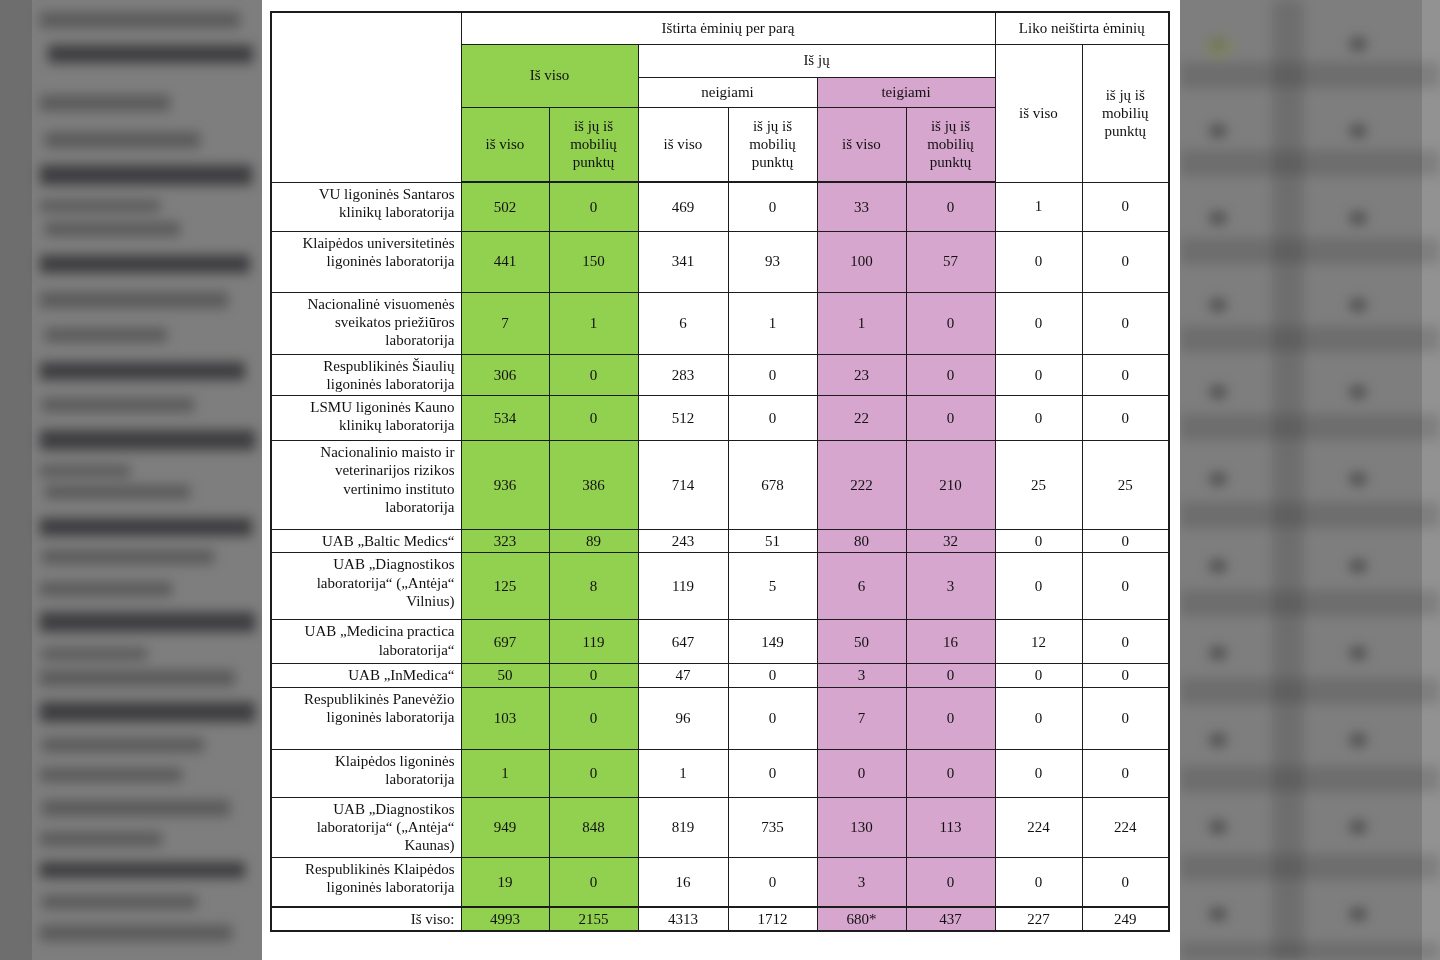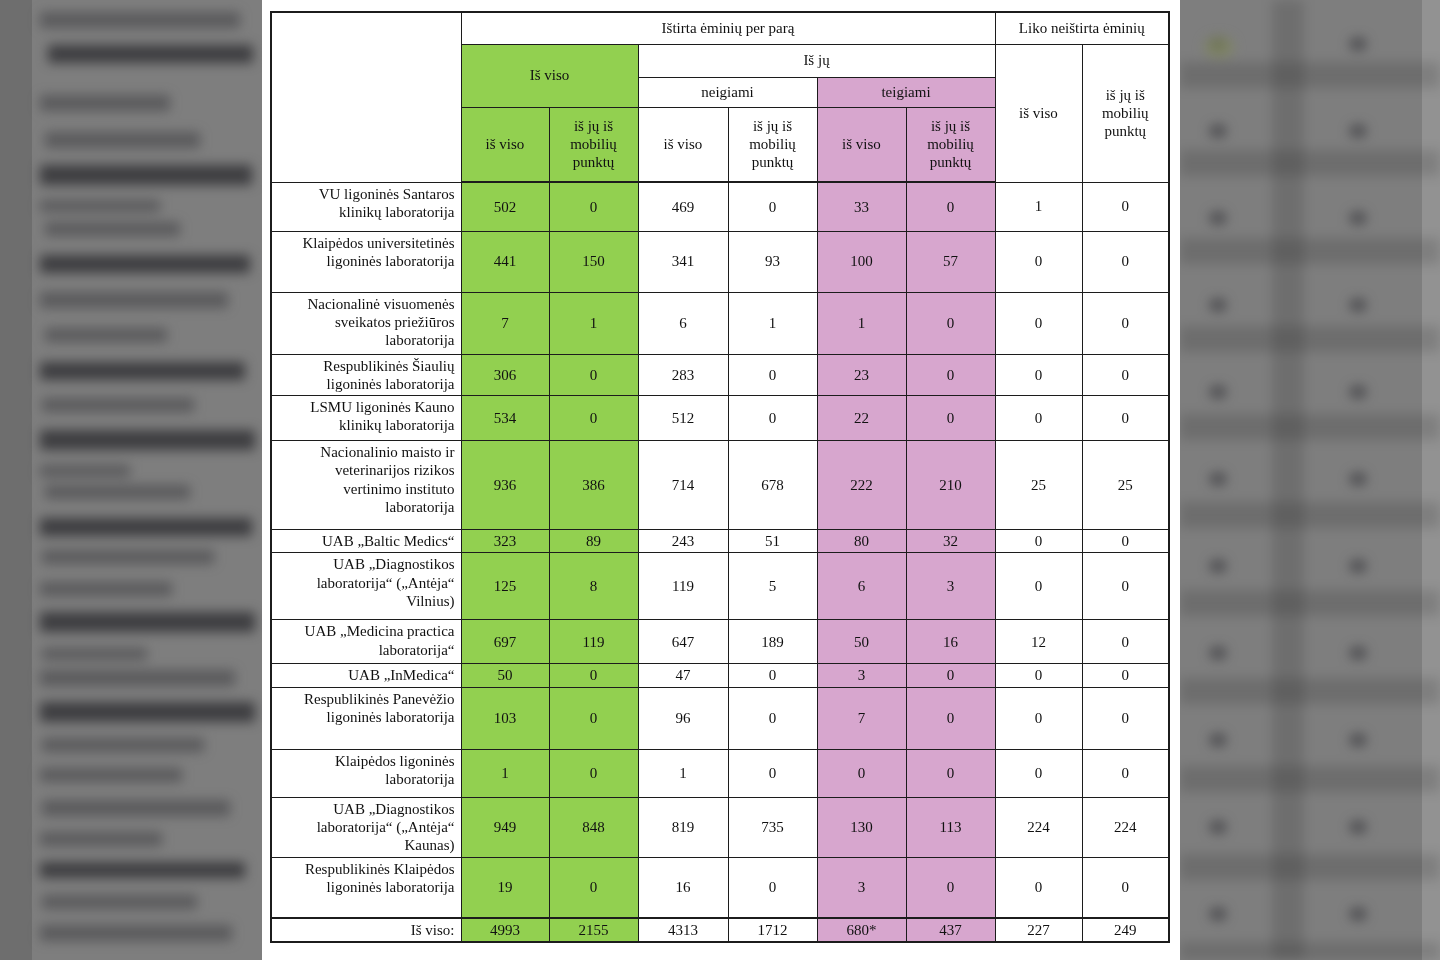--- a/index.html
+++ b/index.html
@@ -230,21 +230,21 @@
         <td class="p">6</td>
         <td class="p">3</td>
         <td>0</td>
         <td>0</td>
       </tr>
       <tr style="height:44px">
         <td class="lab-name">UAB „Medicina practica laboratorija“</td>
         <td class="g">697</td>
         <td class="g">119</td>
         <td>647</td>
-        <td>189</td>
+        <td>149</td>
         <td class="p">50</td>
         <td class="p">16</td>
         <td>12</td>
         <td>0</td>
       </tr>
       <tr style="height:21px">
         <td class="lab-name">UAB „InMedica“</td>
         <td class="g">50</td>
         <td class="g">0</td>
         <td>47</td>
@@ -280,21 +280,21 @@
         <td class="lab-name">UAB „Diagnostikos laboratorija“ („Antėja“ Kaunas)</td>
         <td class="g">949</td>
         <td class="g">848</td>
         <td>819</td>
         <td>735</td>
         <td class="p">130</td>
         <td class="p">113</td>
         <td>224</td>
         <td>224</td>
       </tr>
-      <tr style="height:61px">
+      <tr style="height:50px">
         <td class="lab-name">Respublikinės Klaipėdos ligoninės laboratorija</td>
         <td class="g">19</td>
         <td class="g">0</td>
         <td>16</td>
         <td>0</td>
         <td class="p">3</td>
         <td class="p">0</td>
         <td>0</td>
         <td>0</td>
       </tr>

